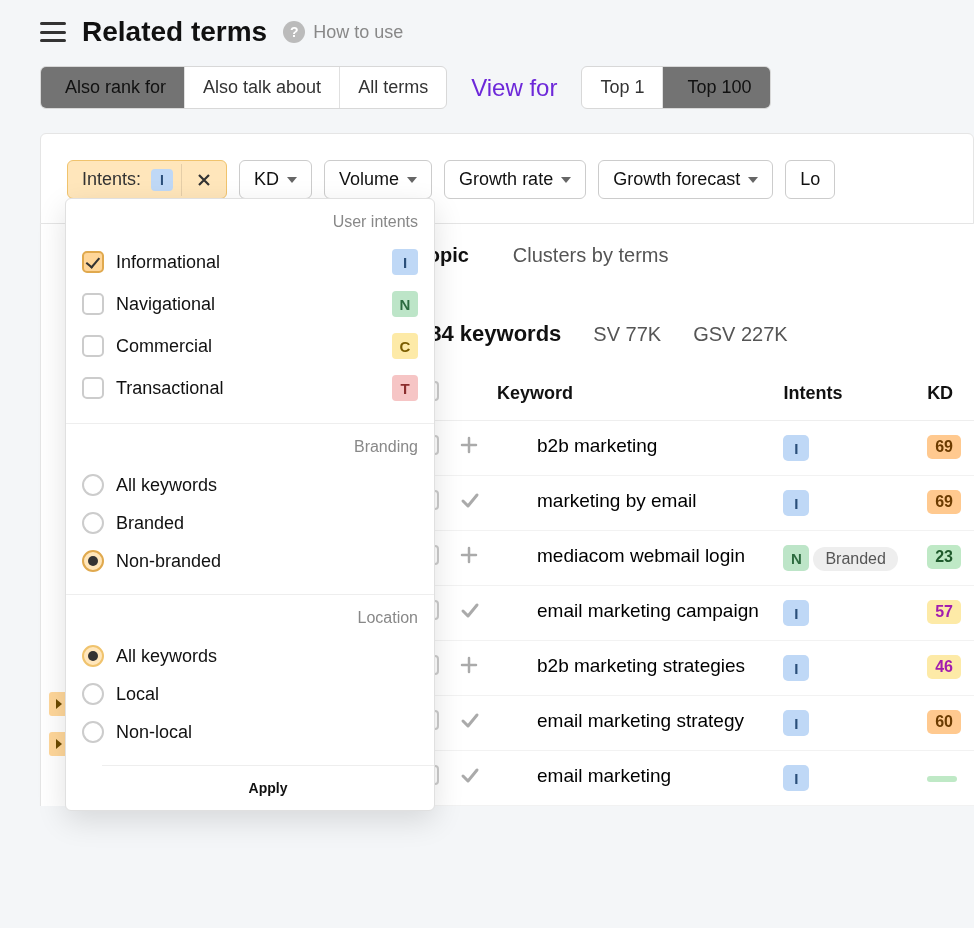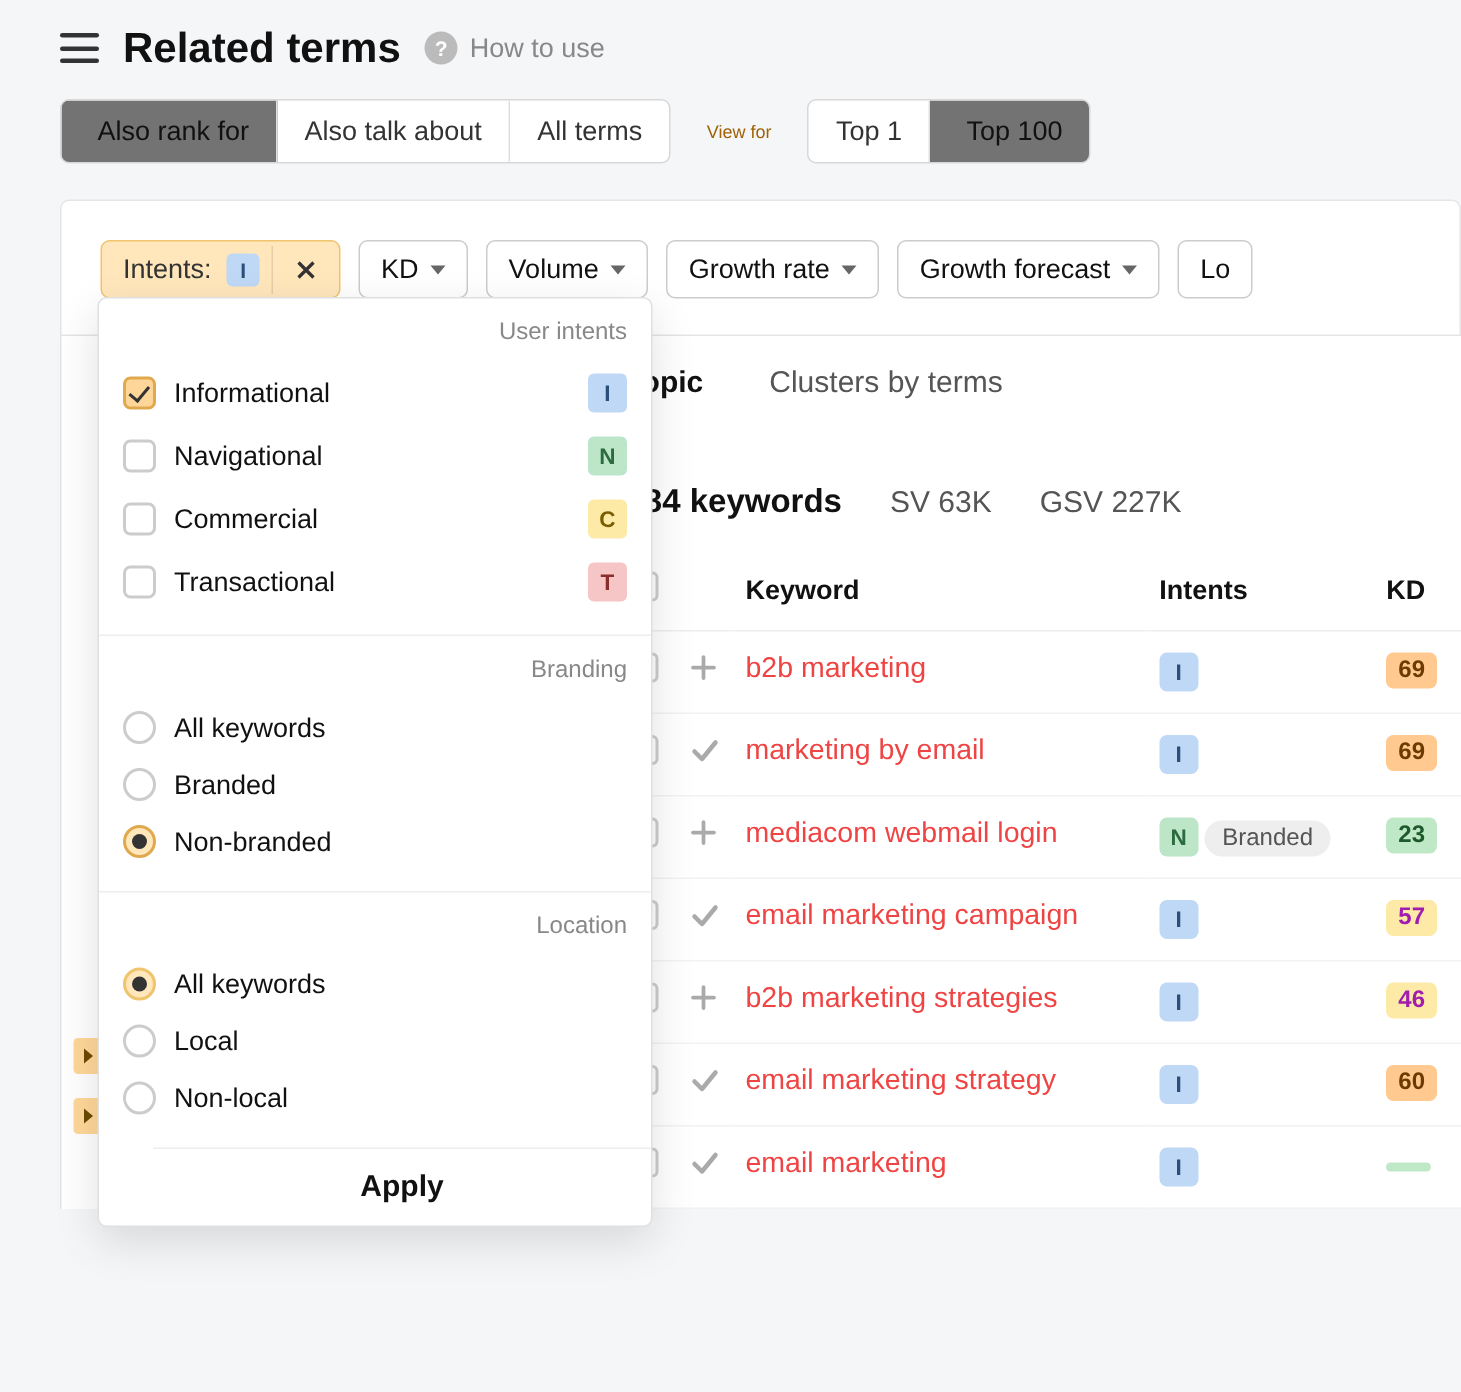--- a/index.html
+++ b/index.html
@@ -10,21 +10,21 @@
 .hamburger span { display: block; height: 3px; background: #333; border-radius: 2px; }
 .title { font-size: 28px; font-weight: 700; color: #111; }
 .how-to-use { display: flex; align-items: center; gap: 8px; color: #888; font-size: 18px; cursor: pointer; }
 .help-icon { width: 22px; height: 22px; border-radius: 50%; background: #bbb; color: #fff; display: flex; align-items: center; justify-content: center; font-weight: 700; font-size: 14px; }
 
 .toprow { display: flex; align-items: center; gap: 24px; padding: 6px 40px 12px; }
 .tabgroup { display: inline-flex; border-radius: 6px; overflow: hidden; border: 1px solid #d8d8d8; background: #fff; }
 .tabgroup .tab { padding: 10px 18px; font-size: 18px; cursor: pointer; border-right: 1px solid #e0e0e0; color: #333; }
 .tabgroup .tab:last-child { border-right: none; }
 .tabgroup .tab.active { background: #737373; color: #111; padding-left: 24px; }
-.viewfor { color: #a16207; font-size: 12px; }
+.viewfor { color: #6d28d9; font-size: 24px; }
 
 .panel { background: #fff; border: 1px solid #e5e5e5; border-radius: 6px 6px 0 0; margin: 12px 0 0 40px; padding-top: 14px; }
 
 .filters { display: flex; gap: 12px; padding: 12px 26px 24px; flex-wrap: nowrap; }
 .filter-btn { display: inline-flex; align-items: center; gap: 8px; border: 1px solid #ccc; background: #fff; border-radius: 6px; padding: 8px 14px; font-size: 18px; cursor: pointer; white-space: nowrap; }
 .filter-btn .caret { border-left: 5px solid transparent; border-right: 5px solid transparent; border-top: 6px solid #666; }
 .intents-chip { display: inline-flex; align-items: center; border: 1px solid #f0c36d; background: #ffe6bb; border-radius: 6px; overflow: hidden; }
 .intents-chip .lbl { padding: 8px 10px 8px 14px; font-size: 18px; color: #333; }
 .intents-chip .ibadge { background: #bfd8f6; color: #2b4f7a; width: 22px; height: 22px; border-radius: 4px; display: inline-flex; align-items: center; justify-content: center; font-weight: 600; font-size: 14px; margin-right: 8px; }
 .intents-chip .close { padding: 8px 14px; cursor: pointer; border-left: 1px solid rgba(0,0,0,0.1); }
@@ -40,40 +40,40 @@
 .tag-c { background: #fdeaa7; color: #7a5d00; }
 .tag-t { background: #f6c5c5; color: #8b2d2d; }
 .dd-divider { height: 1px; background: #eee; }
 .checkbox { width: 22px; height: 22px; border: 2px solid #ccc; border-radius: 5px; display: flex; align-items: center; justify-content: center; flex-shrink: 0; }
 .checkbox.checked { background: #ffd699; border-color: #e0a94e; }
 .checkbox.checked::after { content: ""; width: 6px; height: 11px; border: solid #333; border-width: 0 2.5px 2.5px 0; transform: rotate(40deg) translate(-1px,-1px); }
 .radio { width: 22px; height: 22px; border: 2px solid #ccc; border-radius: 50%; display: flex; align-items: center; justify-content: center; flex-shrink: 0; }
 .radio.checked { border-color: #e0a94e; background: #ffe6bb; }
 .radio.checked::after { content: ""; width: 10px; height: 10px; background: #333; border-radius: 50%; }
 .radio.checked.soft { border-color: #f0c36d; background: #ffe6bb; }
-.apply-row { text-align: center; padding: 14px; font-size: 20px; font-weight: 700; cursor: pointer; border-top: 1px solid #eee; margin-left: 36px; }
+.apply-row { text-align: center; padding: 14px; font-size: 14px; font-weight: 700; cursor: pointer; border-top: 1px solid #eee; margin-left: 36px; }
 
 .content { display: flex; gap: 0; margin-left: 40px; background: #fff; border-left: 1px solid #e5e5e5; border-right: none; }
 .leftcol { width: 370px; border-right: 1px solid #eee; padding-top: 460px; }
 .cluster-row { display: flex; align-items: center; gap: 10px; padding: 8px 18px 8px 8px; font-size: 20px; }
 .cluster-row .carrot { width: 20px; height: 24px; background: #ffd79a; border-radius: 3px; display: flex; align-items: center; justify-content: center; }
 .cluster-row .carrot::after { content: ""; border-top: 5px solid transparent; border-bottom: 5px solid transparent; border-left: 6px solid #6b4a00; }
 .cluster-row .count { margin-left: auto; color: #888; font-size: 18px; }
 
 .rightcol { flex: 1; padding: 20px 0 0 0; overflow: hidden; }
 .clust-tabs { display: flex; gap: 44px; padding: 0 0 18px 6px; font-size: 20px; color: #555; }
 .clust-tabs .ct { cursor: pointer; white-space: nowrap; }
 .clust-tabs .ct:first-child { font-weight: 600; color: #111; }
 .stats { display: flex; gap: 32px; align-items: baseline; padding: 36px 0 20px 6px; font-size: 20px; color: #555; }
 .stats .kw { font-weight: 700; color: #111; font-size: 22px; }
 
 .ktable { width: 100%; border-collapse: collapse; }
 .ktable th { text-align: left; padding: 14px 8px; font-size: 18px; font-weight: 700; border-bottom: 1px solid #eee; white-space: nowrap; }
 .ktable td { padding: 14px 8px; border-bottom: 1px solid #f2f2f2; vertical-align: top; font-size: 19px; }
-.ktable td.kwcell a { color: #ef4444; text-decoration: none; }
+.ktable td.kwcell a { color: #000000; text-decoration: none; margin-left: 40px; }
 .ktable td.kwcell { max-width: 260px; }
 .cbx { width: 20px; height: 20px; border: 2px solid #ccc; border-radius: 4px; display: inline-block; }
 .actcell { color: #aaa; }
 .actcell svg { display: block; }
 .intpill { width: 26px; height: 26px; border-radius: 5px; display: inline-flex; align-items: center; justify-content: center; font-weight: 600; font-size: 15px; }
 .brand-pill { display: inline-block; background: #eee; border-radius: 14px; padding: 3px 12px; font-size: 16px; color: #555; margin-left: 4px; }
 .kdpill { display: inline-block; min-width: 30px; padding: 3px 8px; border-radius: 5px; font-weight: 600; font-size: 16px; }
 .kd-o { background: #ffc98f; color: #6b3b00; }
 .kd-g { background: #bfe9c6; color: #1f5a2c; }
 .kd-y { background: #fdeaa7; color: #a21caf; }
@@ -154,21 +154,21 @@
     </div>
   </div>
 
   <div class="rightcol">
     <div class="clust-tabs">
       <div class="ct">Topic</div>
       <div class="ct">Clusters by terms</div>
     </div>
     <div class="stats">
       <span class="kw">684 keywords</span>
-      <span>SV 63K</span>
+      <span>SV 77K</span>
       <span>GSV 227K</span>
     </div>
     <table class="ktable">
       <thead>
           <tr>
         <th style="width:40px"><span class="cbx"></span></th>
         <th style="width:34px"></th>
         <th>Keyword</th>
         <th>Intents</th>
         <th>KD</th>

